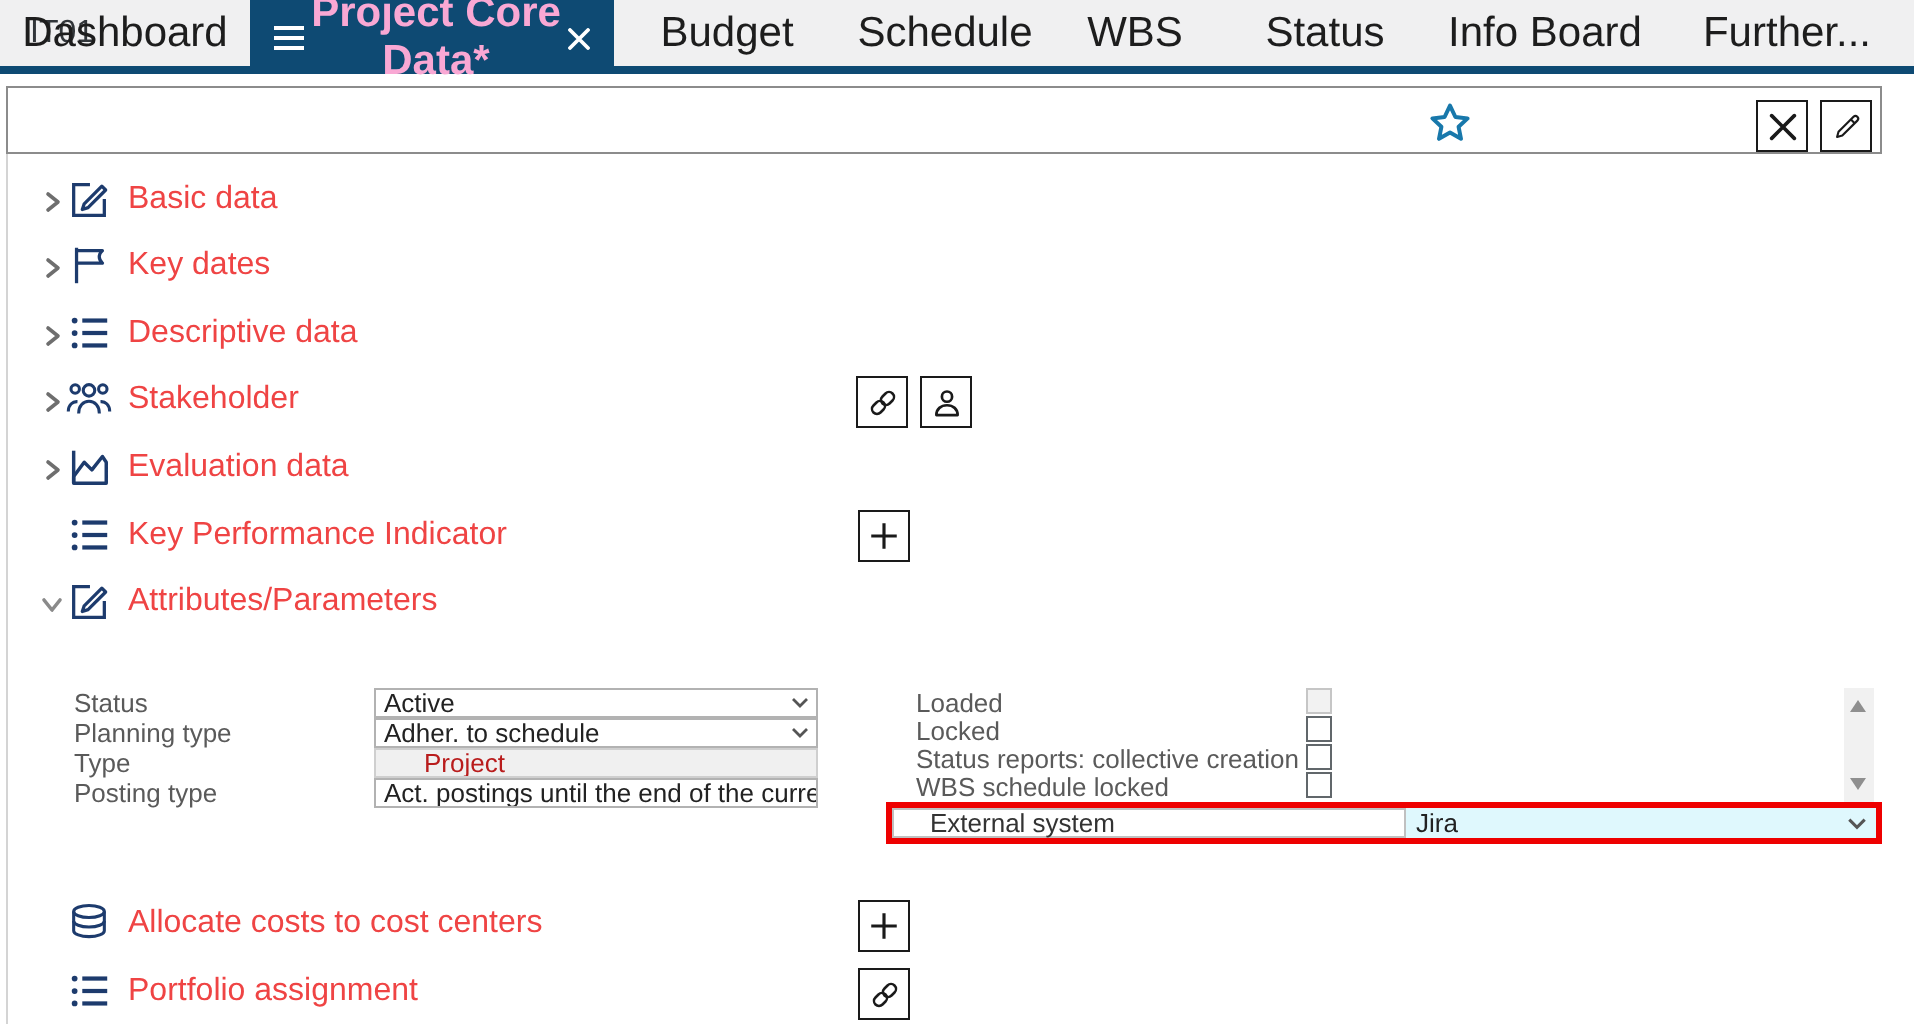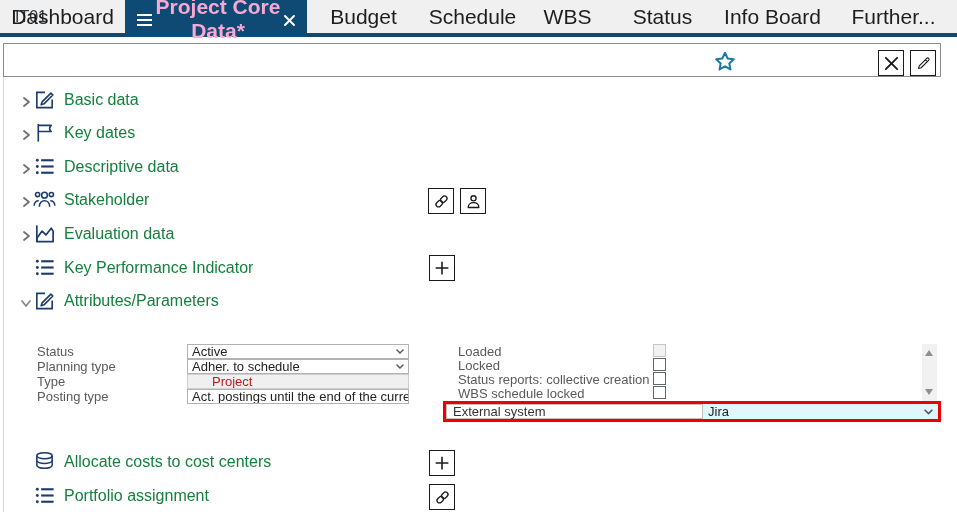--- a/index.html
+++ b/index.html
@@ -25,21 +25,21 @@
   .sqbtn{position:absolute;width:26px;height:26px;border:1.5px solid #1a1a1a;background:#fff;
          box-sizing:border-box;display:flex;align-items:center;justify-content:center;cursor:pointer;padding:0;}
 
   
   .vline{position:absolute;left:3px;top:77px;bottom:0;width:1px;background:#d4d4d4;}
 
   
   .sec-row{position:absolute;left:20px;height:24px;cursor:pointer;}
   .chev{position:absolute;left:0;top:6px;width:12px;height:12px;}
   .sec-icon{position:absolute;left:13px;top:0;width:23px;height:23px;}
-  .sec-label{position:absolute;left:44px;top:0;line-height:23px;font-size:16px;color:#15803d;white-space:nowrap;}
+  .sec-label{position:absolute;left:44px;top:0;line-height:23px;font-size:16px;color:#ef4444;white-space:nowrap;}
 
   
   .flabel{position:absolute;font-size:13px;color:#5a5a5a;line-height:15px;white-space:nowrap;}
   .sel{position:absolute;left:187px;width:222px;height:15px;box-sizing:border-box;border:1px solid #b2b2b2;
        background:#fff;font-size:13px;color:#222;display:flex;align-items:center;
        justify-content:space-between;padding:0 3px 0 4px;cursor:pointer;white-space:nowrap;overflow:hidden;}
   .sel.readonly{background:#f0f0f0;color:#b91c1c;border-color:#cfcfcf;cursor:default;padding-left:24px;}
   .cbx{position:absolute;left:653px;width:13px;height:13px;box-sizing:border-box;
        border:1.5px solid #61676b;background:#fff;cursor:pointer;}
   .cbx.disabled{border:1px solid #c6c6c6;background:#f2f2f2;cursor:default;}
@@ -48,21 +48,21 @@
   .sbar{position:absolute;left:922px;top:344px;width:15px;height:57px;background:#f1f1f1;}
   .tri-up{position:absolute;left:3px;top:6px;width:0;height:0;border-left:4.5px solid transparent;
           border-right:4.5px solid transparent;border-bottom:6px solid #8f8f8f;}
   .tri-dn{position:absolute;left:3px;bottom:6px;width:0;height:0;border-left:4.5px solid transparent;
           border-right:4.5px solid transparent;border-top:6px solid #8f8f8f;}
 
   
   .ext{position:absolute;left:443px;top:401px;width:498px;height:21px;box-sizing:border-box;
        border:3px solid #ee0000;background:#fff;display:flex;align-items:stretch;}
   .ext-label{width:257px;box-sizing:border-box;border:1px solid #c0c0c0;display:flex;align-items:center;
-             padding-left:6px;font-size:13px;color:#333;background:#fff;}
+             padding-left:18px;font-size:13px;color:#333;background:#fff;}
   .ext-sel{flex:1;background:#dff8fd;display:flex;align-items:center;justify-content:space-between;
            padding:0 4px 0 5px;font-size:13px;color:#222;cursor:pointer;}
 </style>
 </head>
 <body>
 
 <div class="screen">
 
   <div class="tabbar">
     <div class="tab" style="width:125px">

